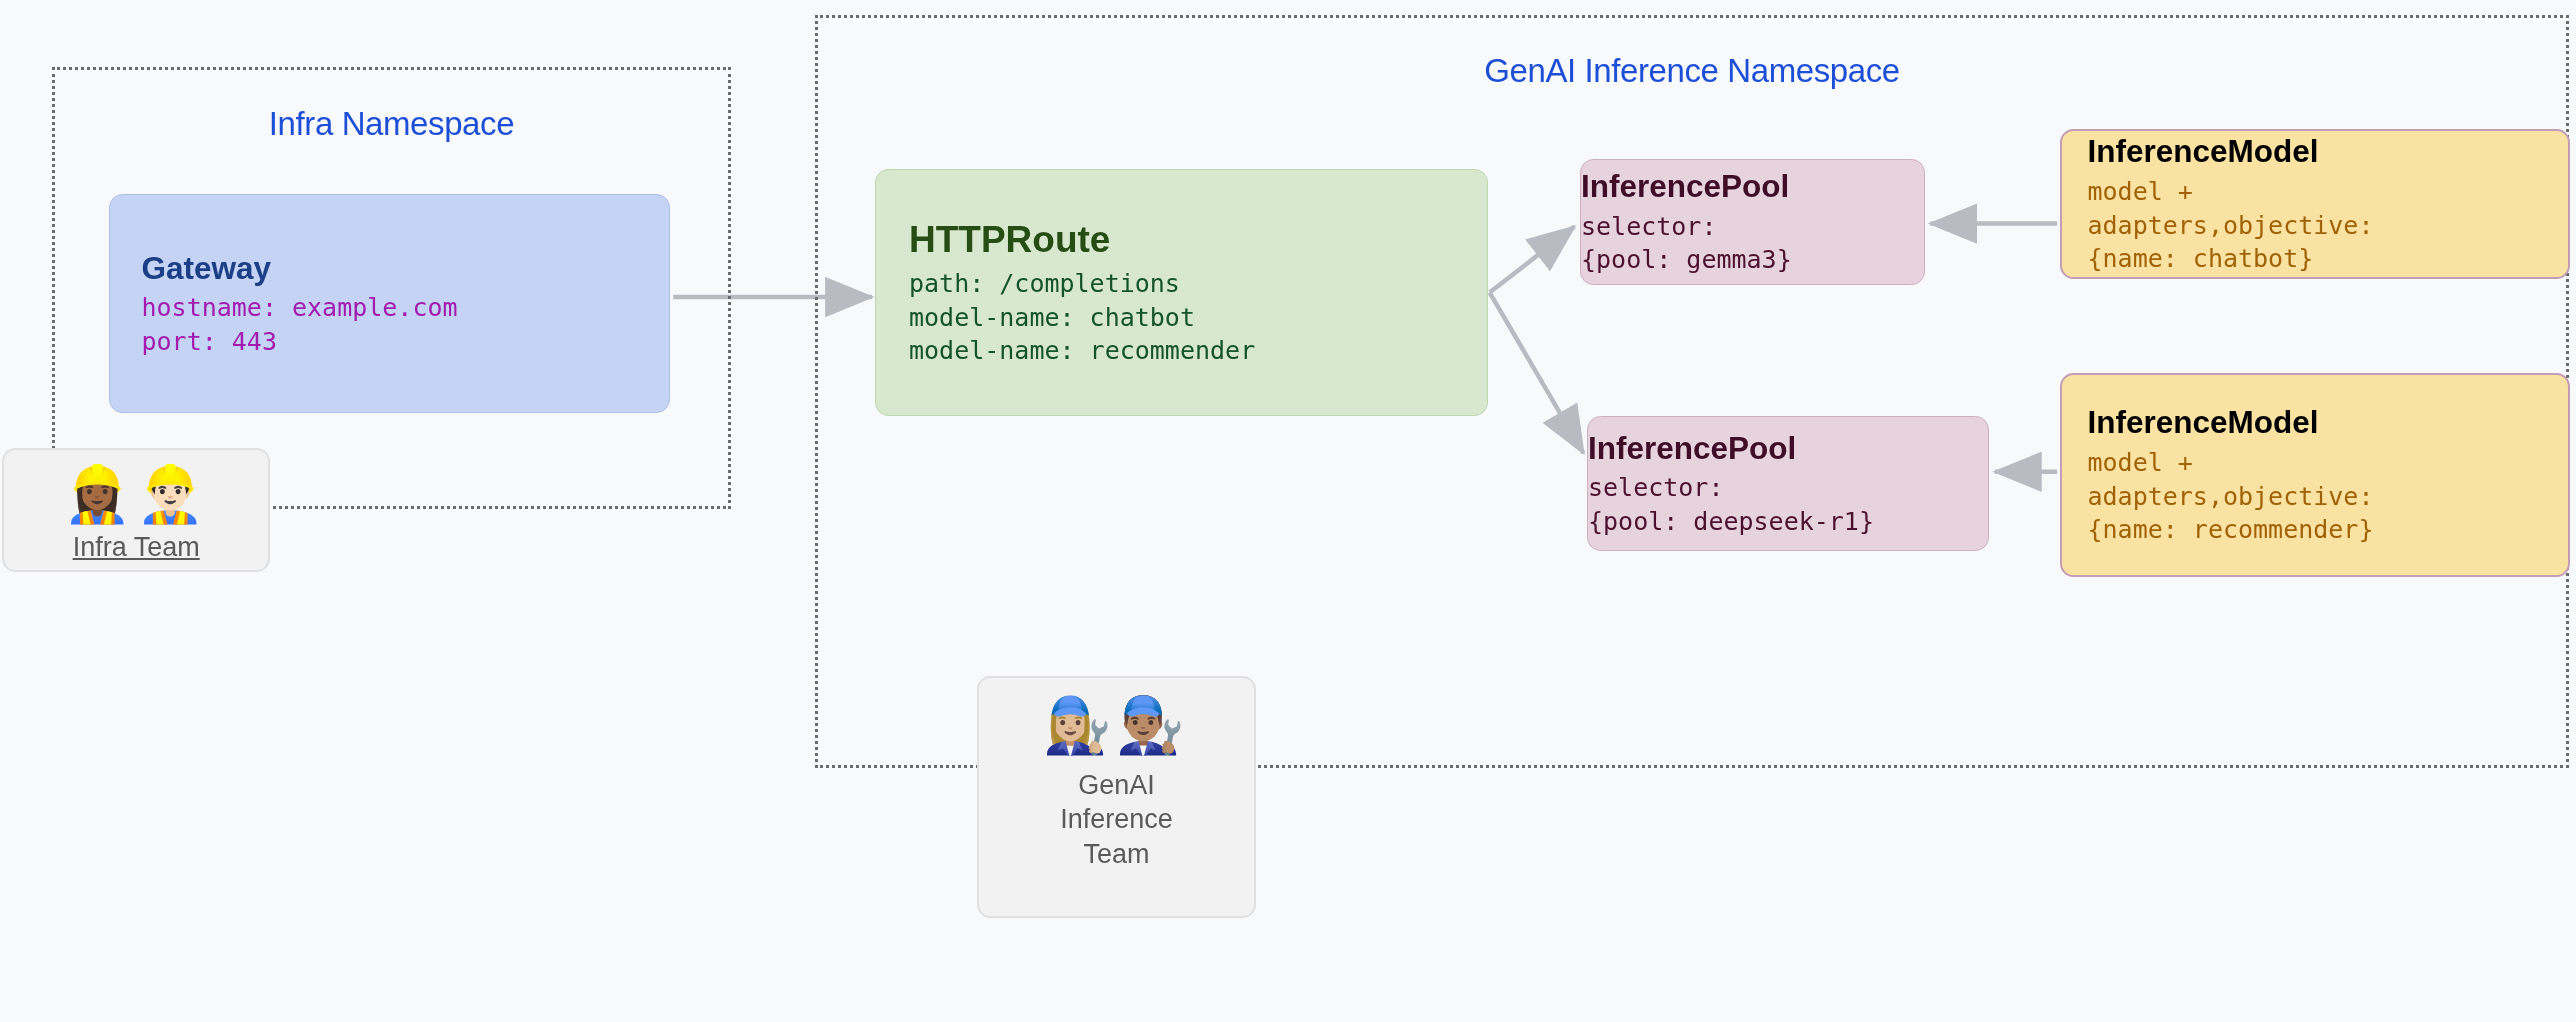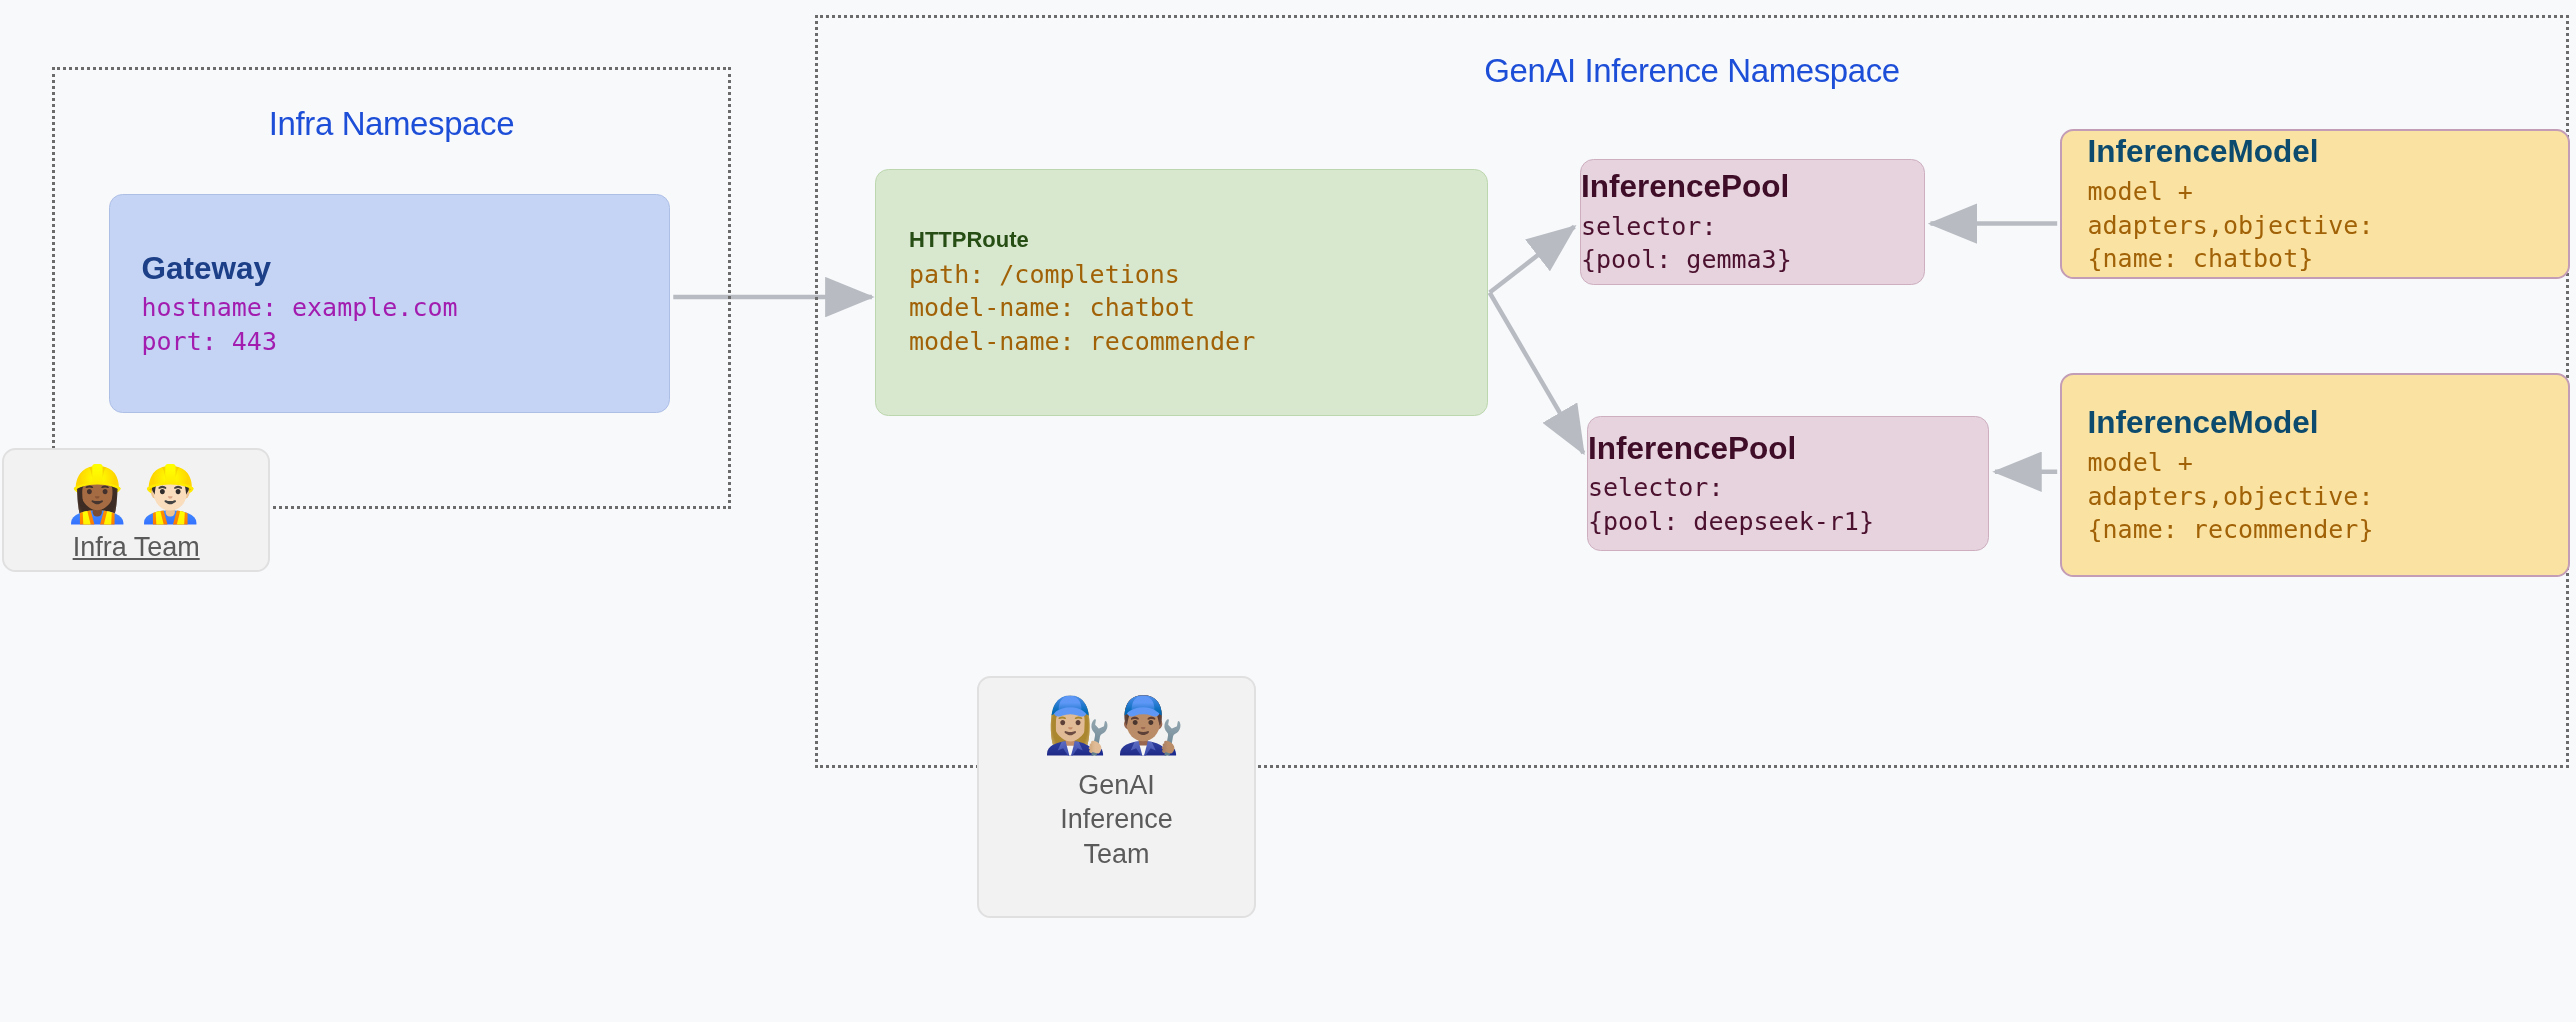--- a/index.html
+++ b/index.html
@@ -69,40 +69,40 @@
   .gateway .title { color: #1c3f87; font-size: 31.5px; }
   .gateway .mono { color: #a21caf; }
 
   
   .httproute {
     left: 875px; top: 169px; width: 613px; height: 247px;
     background: #d8e8cf;
     border: 1.5px solid #bcd6ad;
     padding-left: 33px;
   }
-  .httproute .title { color: #264d14; font-size: 22px; }
-  .httproute .mono { color: #a16207; }
+  .httproute .title { color: #264d14; font-size: 37px; }
+  .httproute .mono { color: #14532d; }
 
   
   .pool {
     background: #e6d3dd;
     border: 1.5px solid #cdafc0;
   }
   .pool .title { color: #3f0d28; font-size: 31.5px; }
   .pool .mono { color: #4d1130; }
   .pool-1 { left: 1580px; top: 159px; width: 345px; height: 126px; }
   .pool-2 { left: 1587px; top: 416px; width: 402px; height: 135px; }
 
   
   .model {
     background: #fae3a2;
     border: 2.2px solid #c39cb5;
     padding-left: 25.5px;
   }
-  .model .title { color: #0c4a6e; font-size: 31.5px; }
+  .model .title { color: #000000; font-size: 31.5px; }
   .model .mono { color: #a16207; }
   .model-1 { left: 2060px; top: 129px; width: 510px; height: 150px; }
   .model-2 { left: 2060px; top: 373px; width: 510px; height: 204px; }
 
   
   .team {
     position: absolute;
     background: #f2f2f2;
     border: 2.2px solid #e0e0e0;
     border-radius: 13.5px;

